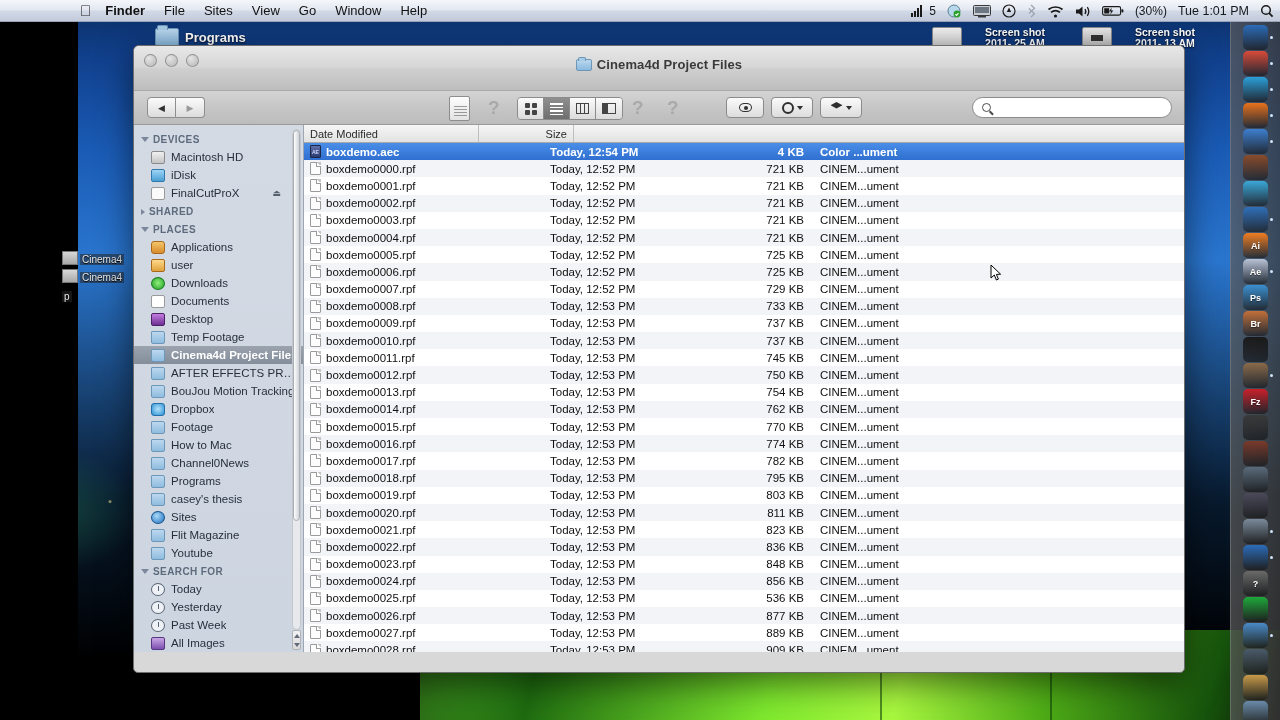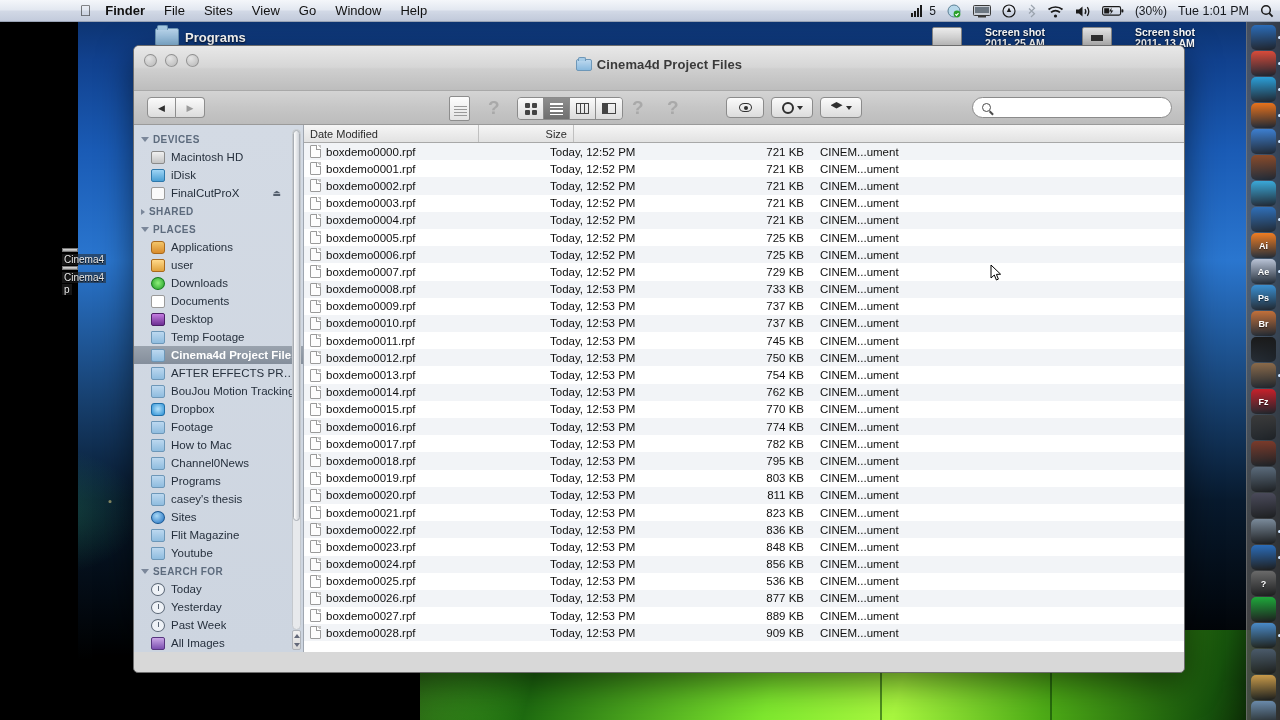--- a/index.html
+++ b/index.html
@@ -78,21 +78,21 @@
   .folder-ic {
     width:24px; height:18px; border-radius:2px 2px 2px 2px;
     background:linear-gradient(to bottom,#bcd8ef,#88b9de);
     border:1px solid #6d97b8; position:relative;
   }
   .folder-ic::before{content:"";position:absolute;left:1px;top:-4px;width:9px;height:4px;background:#a6cbe6;border:1px solid #6d97b8;border-bottom:none;border-radius:2px 2px 0 0;}
   .programs-folder .lbl { color:#fff; font-size:13px; font-weight:bold; text-shadow:0 1px 2px rgba(0,0,0,0.8); }
 
   
   .left-dt { position:absolute; left:62px; top:248px; width:86px; }
-  .left-dt .row { display:flex; align-items:flex-start; gap:2px; margin-bottom:1px;flex-direction:column; }
+  .left-dt .row { display:flex; align-items:flex-end; gap:2px; margin-bottom:1px; }
   .left-dt .mini { width:16px;height:14px;background:linear-gradient(#d8d8d8,#a8a8a8);border:1px solid #777; }
   .left-dt .txt { font-size:10px; color:#e9e9e9; background:rgba(40,40,40,0.55); padding:0 2px; text-shadow:0 1px 1px #000; }
 
   
   .window {
     position:absolute; left:133px; top:45px; width:1052px; height:628px;
     background:#d8d8d8; border:1px solid #6e6e6e; border-radius:6px 6px 5px 5px;
     box-shadow: 0 10px 34px rgba(0,0,0,0.55);
     overflow:hidden;
   }
@@ -253,21 +253,21 @@
   .cursor { position:absolute; left:686px; top:139px; width:12px; height:18px; z-index:40; }
 
   .statusbar {
     height:22px; background:linear-gradient(to bottom,#dcdcdc,#c6c6c6);
     border-top:1px solid #a3a3a3; display:flex; align-items:center; justify-content:center;
     font-size:11px; color:#3a3a3a;
   }
 
   
   .dock {
-    position:absolute; right:0; top:22px; width:34px; height:698px;
+    position:absolute; right:0; top:22px; width:50px; height:698px;
     background:linear-gradient(to right, rgba(90,90,90,0.72), rgba(60,60,60,0.78));
     border-left:1px solid rgba(255,255,255,0.25);
     display:flex; flex-direction:column; align-items:center; padding-top:3px; gap:1px;
   }
   .dic { width:25px; height:25px; border-radius:5px; flex:none; position:relative;
          font-size:9px; color:#fff; display:flex; align-items:center; justify-content:center;
          font-weight:bold; font-family:"Liberation Sans",sans-serif; text-shadow:0 1px 1px rgba(0,0,0,0.5); }
   .dic.run::after { content:""; position:absolute; right:-5px; top:11px; width:3px;height:3px;border-radius:50%;background:#cfe6ff; }
   .dock-sep { width:22px; height:1px; background:rgba(255,255,255,0.35); margin:2px 0; }
 </style>
@@ -610,20 +610,31 @@
       <div class="listpane">
         <div class="colhead">
           <div class="ch date">
             <span>Date Modified</span>
           </div>
           <div class="ch size">
             <span>Size</span>
           </div>
         </div>
         <div class="rows" id="file-rows">
+            <div class="row sel">
+              <div class="c-name">
+                <span class="fic aec">
+                  <i>AE</i>
+                </span>
+                <span>boxdemo.aec</span>
+              </div>
+              <div class="c-date">Today, 12:54 PM</div>
+              <div class="c-size">4 KB</div>
+              <div class="c-kind">Color ...ument</div>
+            </div>
             <div class="row alt">
               <div class="c-name">
                 <span class="fic"></span>
                 <span>boxdemo0000.rpf</span>
               </div>
               <div class="c-date">Today, 12:52 PM</div>
               <div class="c-size">721 KB</div>
               <div class="c-kind">CINEM...ument</div>
             </div>
             <div class="row">

